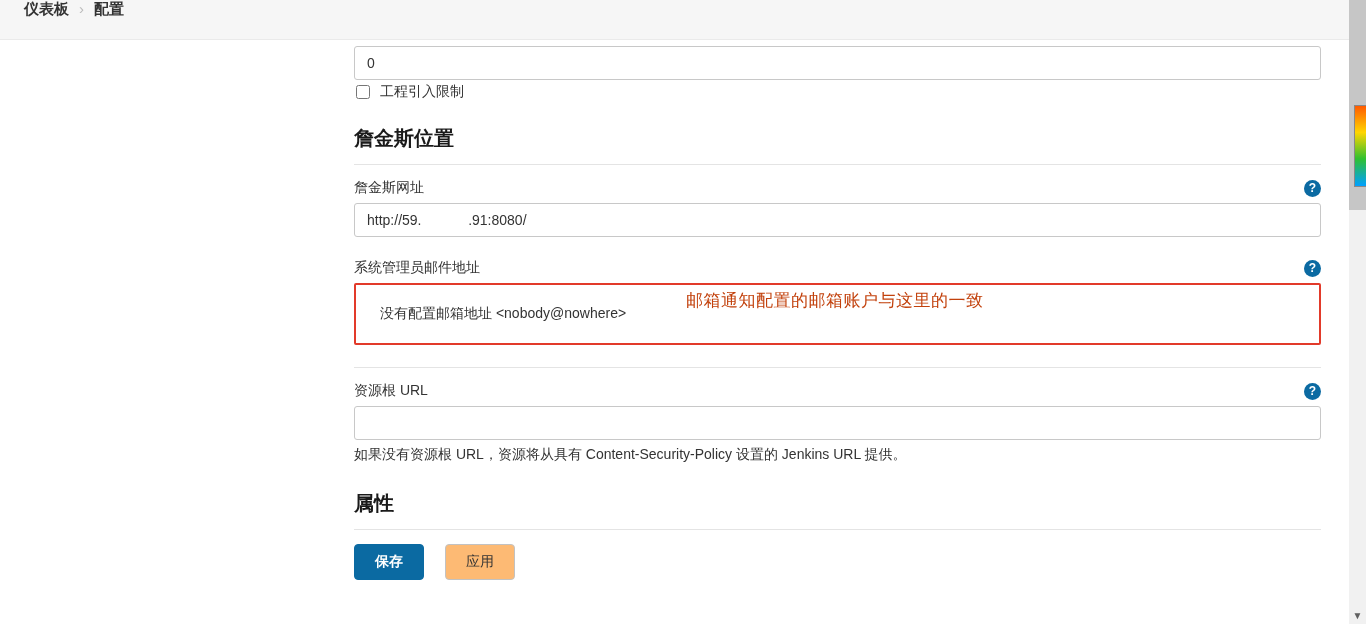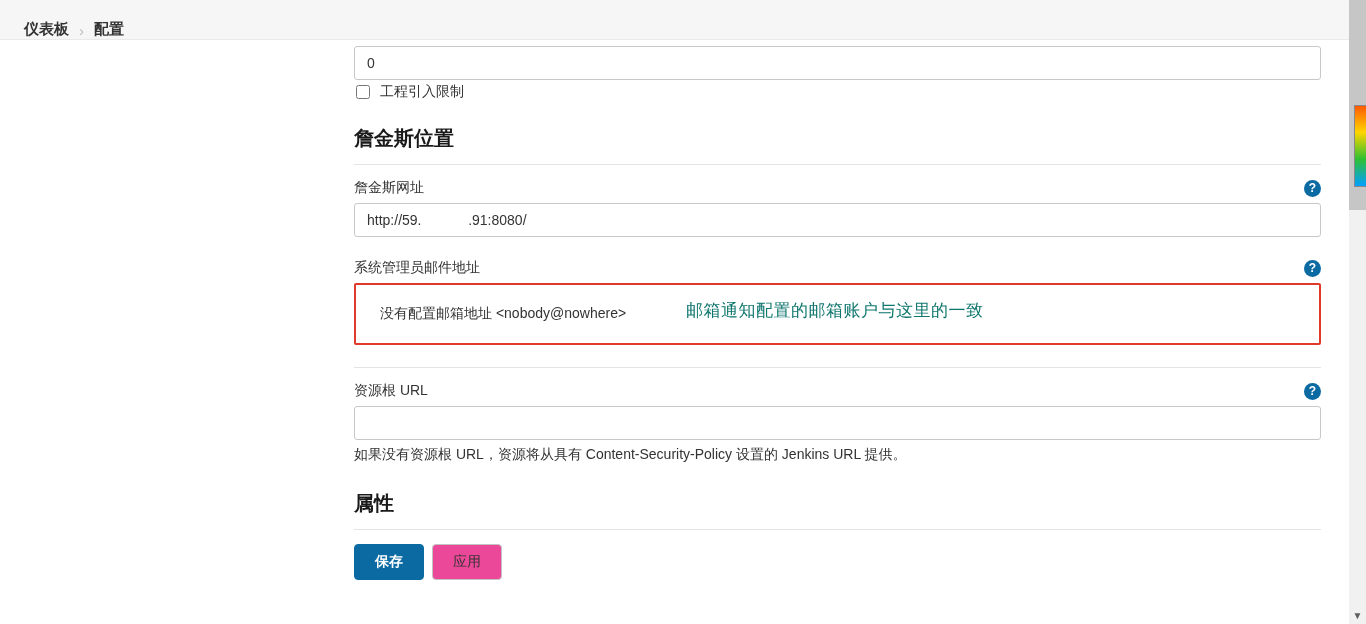--- a/index.html
+++ b/index.html
@@ -8,21 +8,21 @@
   .outer-scroll-track { position:absolute; top:0; right:0; width:17px; height:624px; background:#f1f1f1; }
   .outer-scroll-thumb { position:absolute; top:0; right:0; width:17px; height:210px; background:#c6c6c6; }
   .scroll-arrow { position:absolute; right:0; width:17px; height:17px; background:#f1f1f1; display:flex; align-items:center; justify-content:center; color:#606060; font-size:10px;}
   .scroll-arrow.up { top:0; }
   .scroll-arrow.down { bottom:0; }
 
   .color-bar { position:absolute; top:106px; right:0; width:11px; height:80px; background:linear-gradient(to bottom,#ff5a00 0%,#ffd500 33%,#30c030 66%,#00a0ff 100%); outline:1px solid #888; }
 
   .page-area { position:absolute; top:0; left:0; right:17px; bottom:0; overflow:hidden; }
 
-  .breadcrumb-bar { height:40px; background:#f6f6f6; border-bottom:1px solid #eaeaea; display:flex; align-items:flex-end; padding:0 24px; font-size:15px; color:#333; font-weight:600;}
+  .breadcrumb-bar { height:40px; background:#f6f6f6; border-bottom:1px solid #eaeaea; display:flex; align-items:flex-start; padding:0 24px; font-size:15px; color:#333; font-weight:600;}
   .breadcrumb-bar .sep { margin:0 10px; color:#bbb; font-weight:400;}
   .breadcrumb-bar .crumb { font-weight:600; }
 
   .form-col { position:absolute; left:354px; right:28px; top:24px; }
 
   .truncated-label { font-size:14px; color:#333; margin-bottom:8px; height:14px; overflow:hidden; }
   .input-text { width:100%; height:34px; border:1px solid #c8c8c8; border-radius:3px; padding:0 12px; font-size:14px; color:#333; background:#fff; font-family:inherit;}
 
   .checkbox-row { display:flex; align-items:center; margin-top:3px; margin-bottom:24px; }
   .checkbox-row input { width:14px; height:14px; margin:0 10px 0 2px; }
@@ -33,28 +33,28 @@
 
   .field-label-row { display:flex; align-items:center; justify-content:space-between; margin-bottom:6px; }
   .field-label { font-size:14px; color:#333; }
 
   .help-icon { width:17px; height:17px; border-radius:50%; background:#0b6aa2; color:#fff; font-weight:700; font-size:12px; display:inline-flex; align-items:center; justify-content:center; cursor:pointer; }
 
   .field-block { margin-bottom:22px; }
 
   .highlight-box { position:relative; border:2px solid #e23a2a; border-radius:2px; padding:12px; }
   .highlight-box .input-text { border:1px solid #c8c8c8; border-radius:3px; }
-  .annotation { position:absolute; left:330px; top:14px; color:#0f766e; font-size:17px; font-weight:400; pointer-events:none; letter-spacing:0.5px;}
+  .annotation { position:absolute; left:330px; top:4px; color:#c2410c; font-size:17px; font-weight:400; pointer-events:none; letter-spacing:0.5px;}
 
   .helper-text { font-size:14px; color:#333; margin-top:6px; }
 
-  .button-row { display:flex; gap:8px; margin-top:8px;}
+  .button-row { display:flex; gap:21px; margin-top:8px;}
   .btn { height:36px; padding:0 20px; border-radius:4px; font-size:14px; cursor:pointer; font-family:inherit;}
   .btn-primary { background:#0b6aa2; color:#fff; border:1px solid #0b6aa2; font-weight:600;}
-  .btn-secondary { background:#ec4899; color:#333; border:1px solid #c2c2c2;text-align:right;}
+  .btn-secondary { background:#fdba74; color:#333; border:1px solid #c2c2c2;text-align:right;}
 </style>
 </head>
 <body>
 
 <div class="viewport">
 
   <div class="page-area">
 
     <div class="breadcrumb-bar">
       <span class="crumb">仪表板</span>

